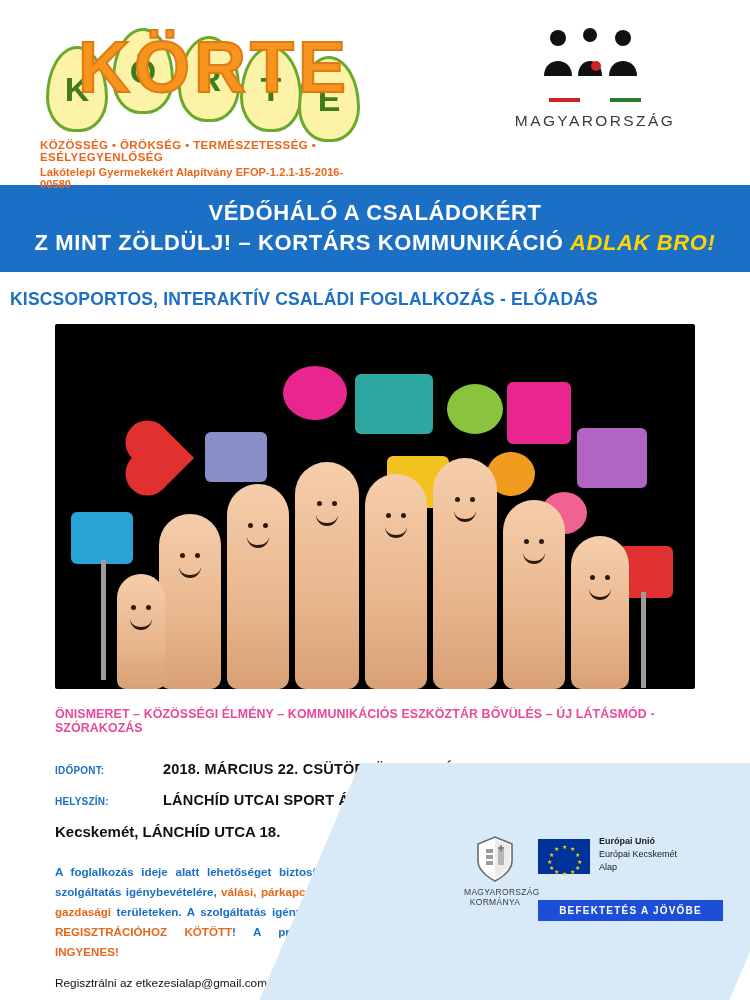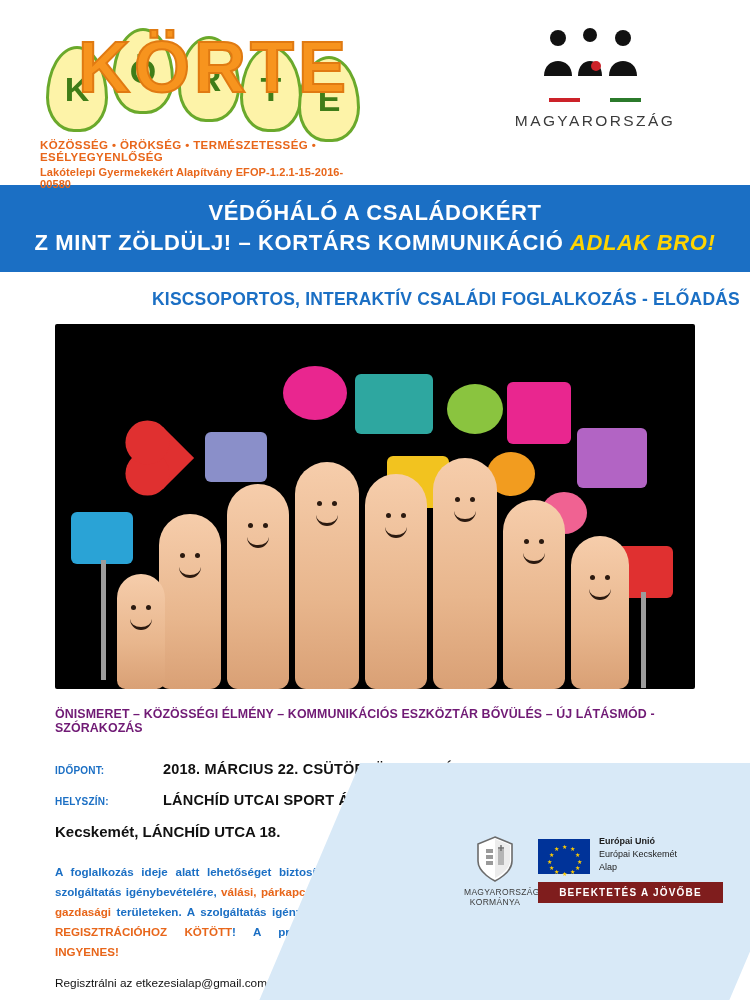--- a/index.html
+++ b/index.html
@@ -79,21 +79,21 @@
     text-align: center;
     padding: 13px 10px 15px 10px;
     line-height: 1.35;
   }
   .banner .l1 { font-size: 22px; font-weight: bold; letter-spacing: .6px; }
   .banner .l2 { font-size: 22px; font-weight: bold; letter-spacing: .6px; }
   .banner .l2 em { color: #ffd400; font-style: italic; }
 
   
   .subtitle {
-    text-align: right;
+    text-align: left;
     color: #1b6fc4;
     font-weight: bold;
     font-size: 17.5px;
     padding: 17px 10px 14px 10px;
     letter-spacing: .2px;
   }
 
   
   .photo-wrap { padding: 0 55px; }
   .photo {
@@ -128,21 +128,21 @@
   .eye { display:inline-block; width: 5px; height: 5px; background:#2b1a10; border-radius:50%; margin: 0 5px; }
   .mouth {
     width: 22px; height: 11px; margin: 5px auto 0 auto;
     border-bottom: 3px solid #2b1a10;
     border-radius: 0 0 22px 22px;
   }
   .stick { position:absolute; width: 5px; background: #9c9c9c; }
 
   
   .keywords {
-    color: #701a75;
+    color: #ec4899;
     font-weight: bold;
     font-size: 12.4px;
     padding: 18px 55px 0 55px;
     letter-spacing: .1px;
   }
 
   
   .details { position: relative; padding: 26px 55px 0 55px; }
   .row { display: flex; align-items: baseline; margin-bottom: 15px; }
   .row .lbl {
@@ -202,21 +202,21 @@
   .eu-row { display: flex; align-items: flex-end; gap: 9px; }
   .eu-flag {
     width: 52px; height: 35px; background: #003399; position: relative; flex: none;
   }
   .eu-star {
     position: absolute; color: #ffcc00; font-size: 6px; line-height: 6px;
   }
   .eu-txt { font-size: 9px; color: #1b1b1b; line-height: 1.45; }
   .eu-txt b { font-weight: bold; }
   .eu-bar {
-    margin-top: 8px; background: #7f1d1d; color: #fff;
+    margin-top: 26px; background: #1d4ed8; color: #fff;
     font-size: 10px; font-weight: bold; letter-spacing: 1.2px;
     padding: 5px 6px; text-align: center; width: 185px;
   }
 </style>
 </head>
 <body>
 
 <div class="poster">
 
   <div class="top">

